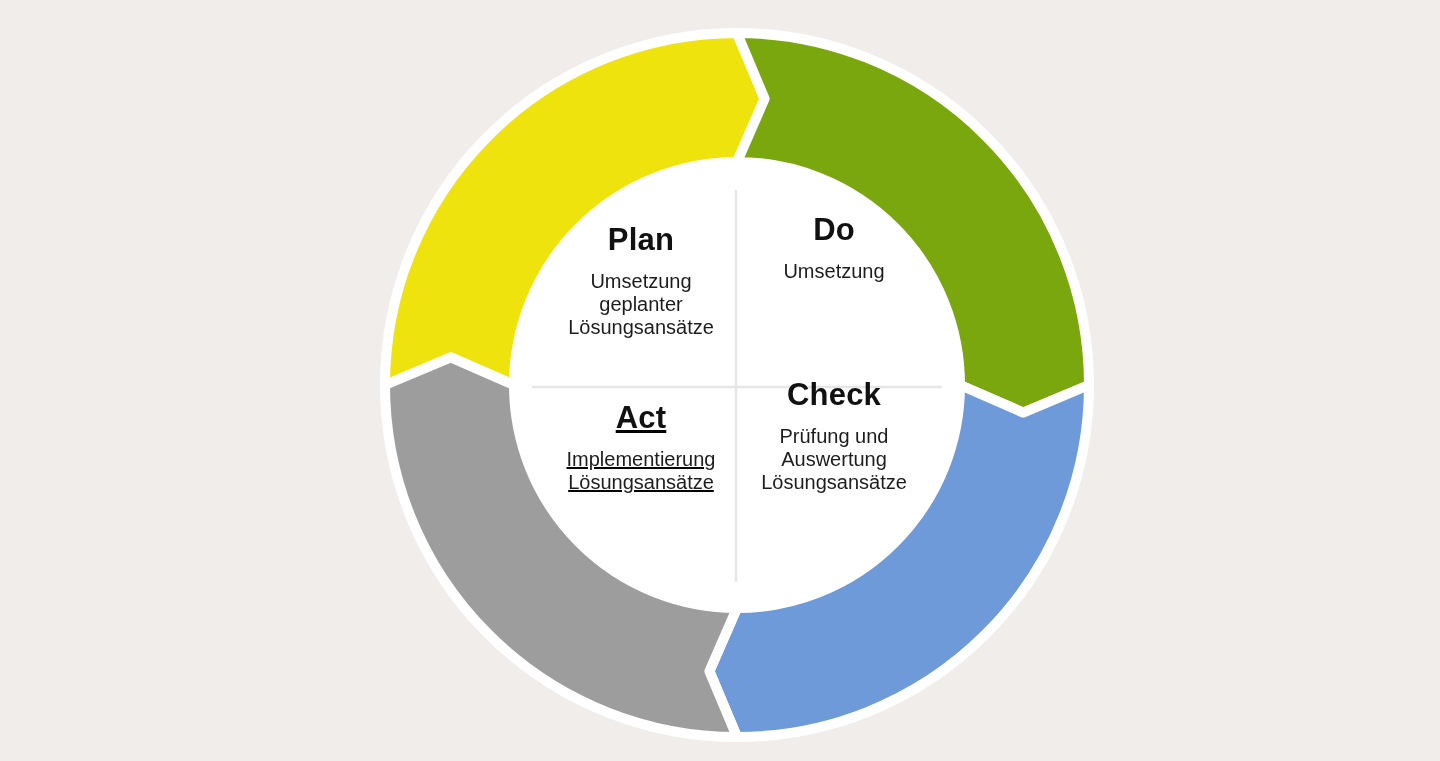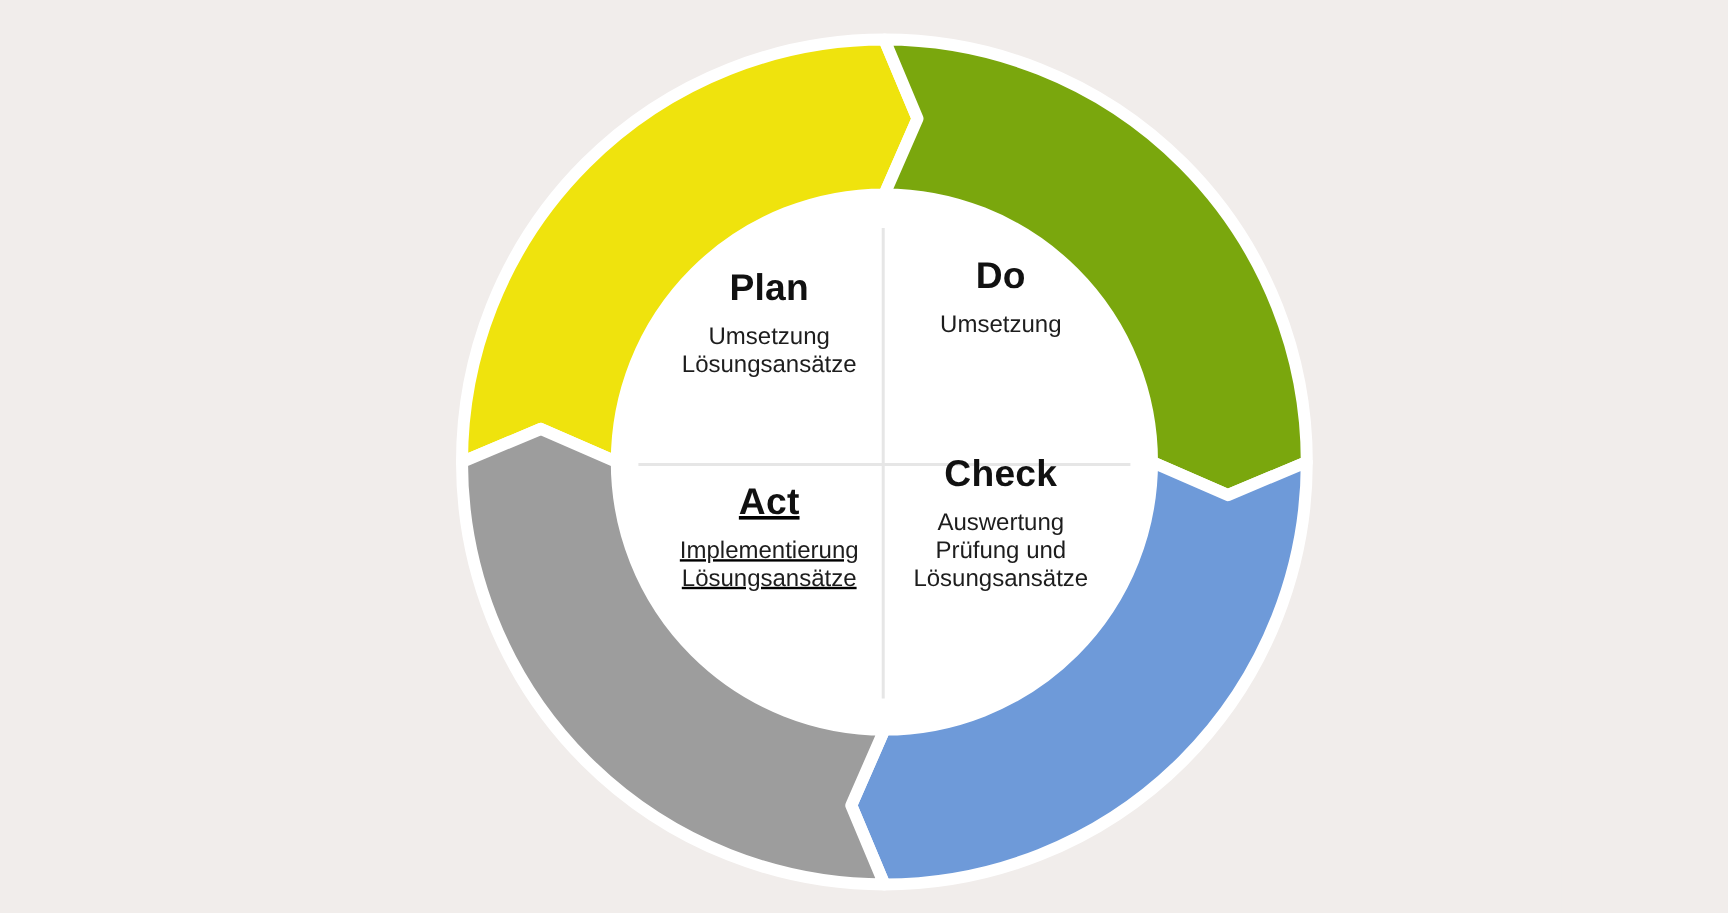--- a/index.html
+++ b/index.html
@@ -71,20 +71,21 @@
     <circle cx="723" cy="385" r="225" fill="#FFFFFF"></circle>
 
     <line class="divider" x1="722" y1="190" x2="722" y2="582" stroke="#E6E6E6"></line>
     <line class="divider" x1="518" y1="387" x2="928" y2="387" stroke="#E6E6E6"></line>
   </svg>
 
   <div class="quad quad-plan">
     <h2>Plan</h2>
     <div>
       <div class="line">Umsetzung</div>
+      <div class="line">geplanter</div>
       <div class="line">Lösungsansätze</div>
     </div>
   </div>
 
   <div class="quad quad-do">
     <h2>Do</h2>
     <div>
       <div class="line">Umsetzung</div>
     </div>
   </div>
@@ -93,19 +94,19 @@
     <h2>Act</h2>
     <div>
       <div class="line">Implementierung</div>
       <div class="line">Lösungsansätze</div>
     </div>
   </div>
 
   <div class="quad quad-check">
     <h2>Check</h2>
     <div>
+      <div class="line">Prüfung und</div>
       <div class="line">Auswertung</div>
-      <div class="line">Prüfung und</div>
       <div class="line">Lösungsansätze</div>
     </div>
   </div>
 
 </div>
 
 </body></html>

